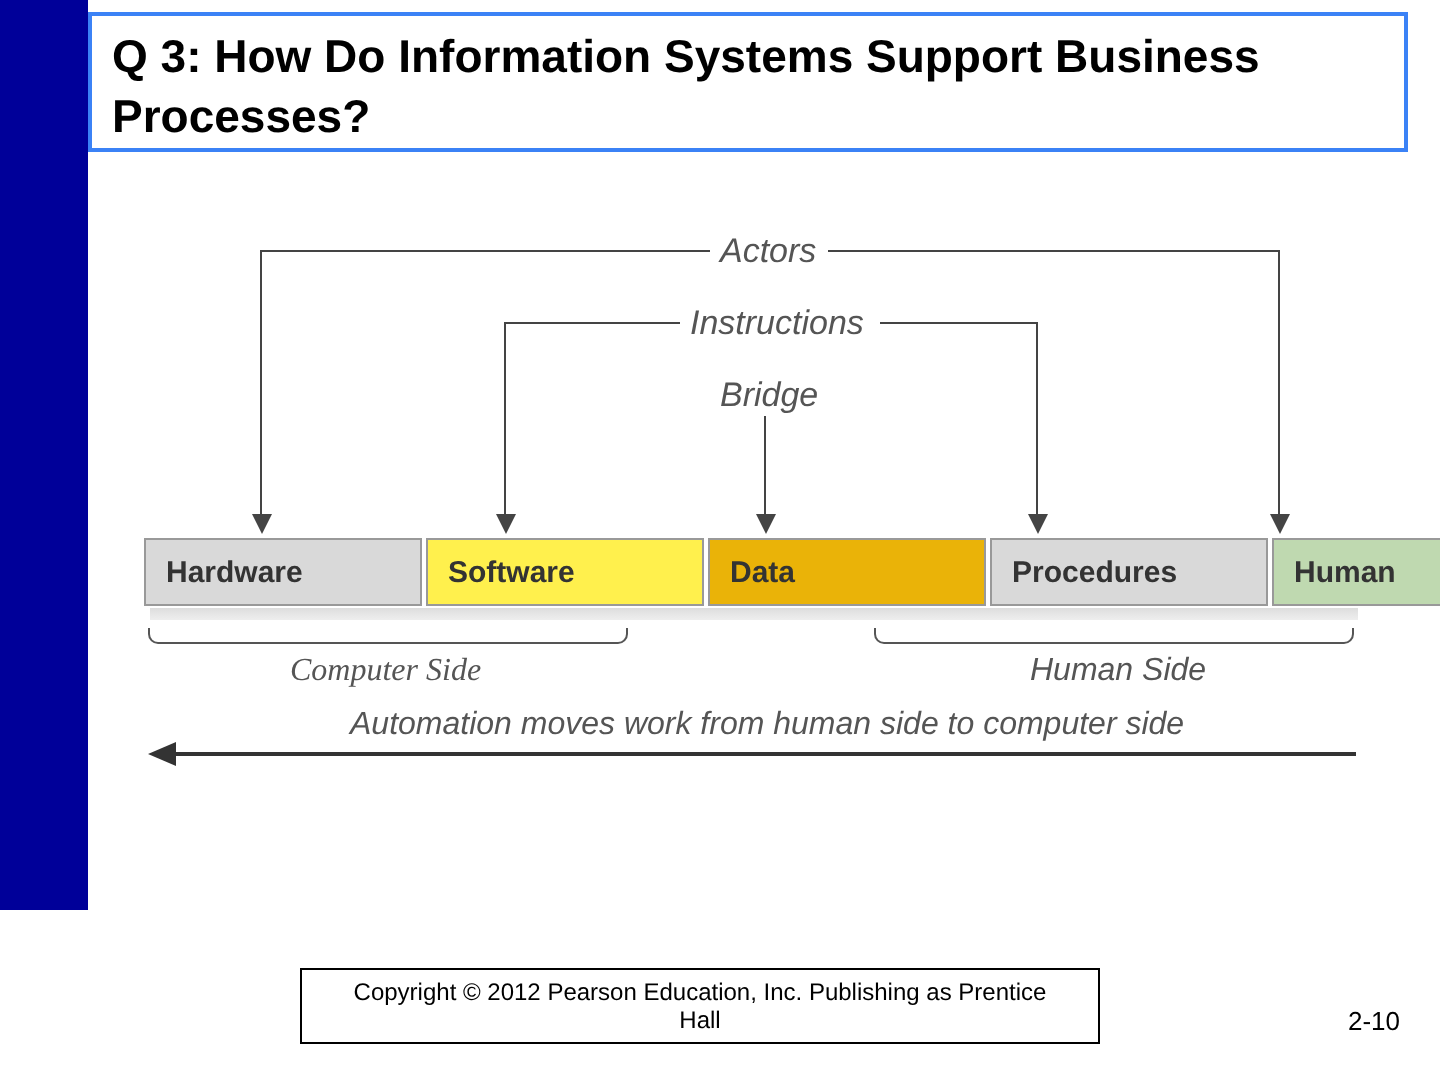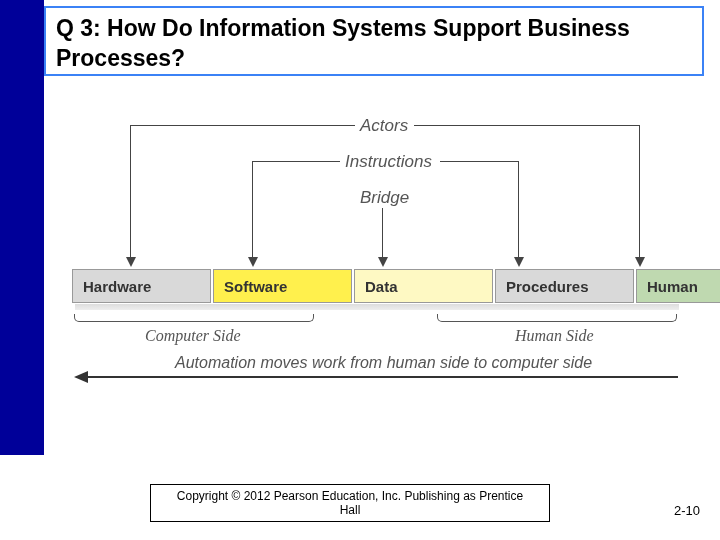--- a/index.html
+++ b/index.html
@@ -165,37 +165,37 @@
   <div class="arrow-line" style="left:322px; top:94px; width:1.2px; height:49px;"></div>
   <div class="arrow-down" style="left:317.5px; top:143px;"></div>
 
   <div class="components-row">
     <div class="comp" style="background:#d9d9d9">
         <span>Hardware</span>
       </div>
     <div class="comp" style="background:#fff04d">
         <span>Software</span>
       </div>
-    <div class="comp" style="background:#fef9c3">
+    <div class="comp" style="background:#eab308">
         <span>Data</span>
       </div>
     <div class="comp" style="background:#d9d9d9">
         <span>Procedures</span>
       </div>
     <div class="comp" style="background:#bfd9b0">
         <span>Human</span>
       </div>
   </div>
   <div class="comp-overlay"></div>
 
   <div class="brace" style="left:14px; top:200px; width:240px;"></div>
   <div class="brace" style="left:377px; top:200px; width:240px;"></div>
 
   <span class="side-label" style="left:85px; top:213px;font-family:Liberation Serif, serif;">Computer Side</span>
-  <span class="side-label" style="left:455px; top:213px;font-family:Liberation Serif, serif;">Human Side</span>
+  <span class="side-label" style="left:455px; top:213px;">Human Side</span>
 
   <div class="long-arrow" style="left:28px; top:262px; width:590px;"></div>
   <div class="arrow-left-big" style="left:14px; top:256.5px;"></div>
   <span class="annot" style="left:115px; top:240px; font-size:16px;">Automation moves work from human side to computer side</span>
 
 </div>
 
 <div class="copyright-box">
   <span>Copyright © 2012 Pearson Education, Inc. Publishing as Prentice Hall</span>
 </div>

